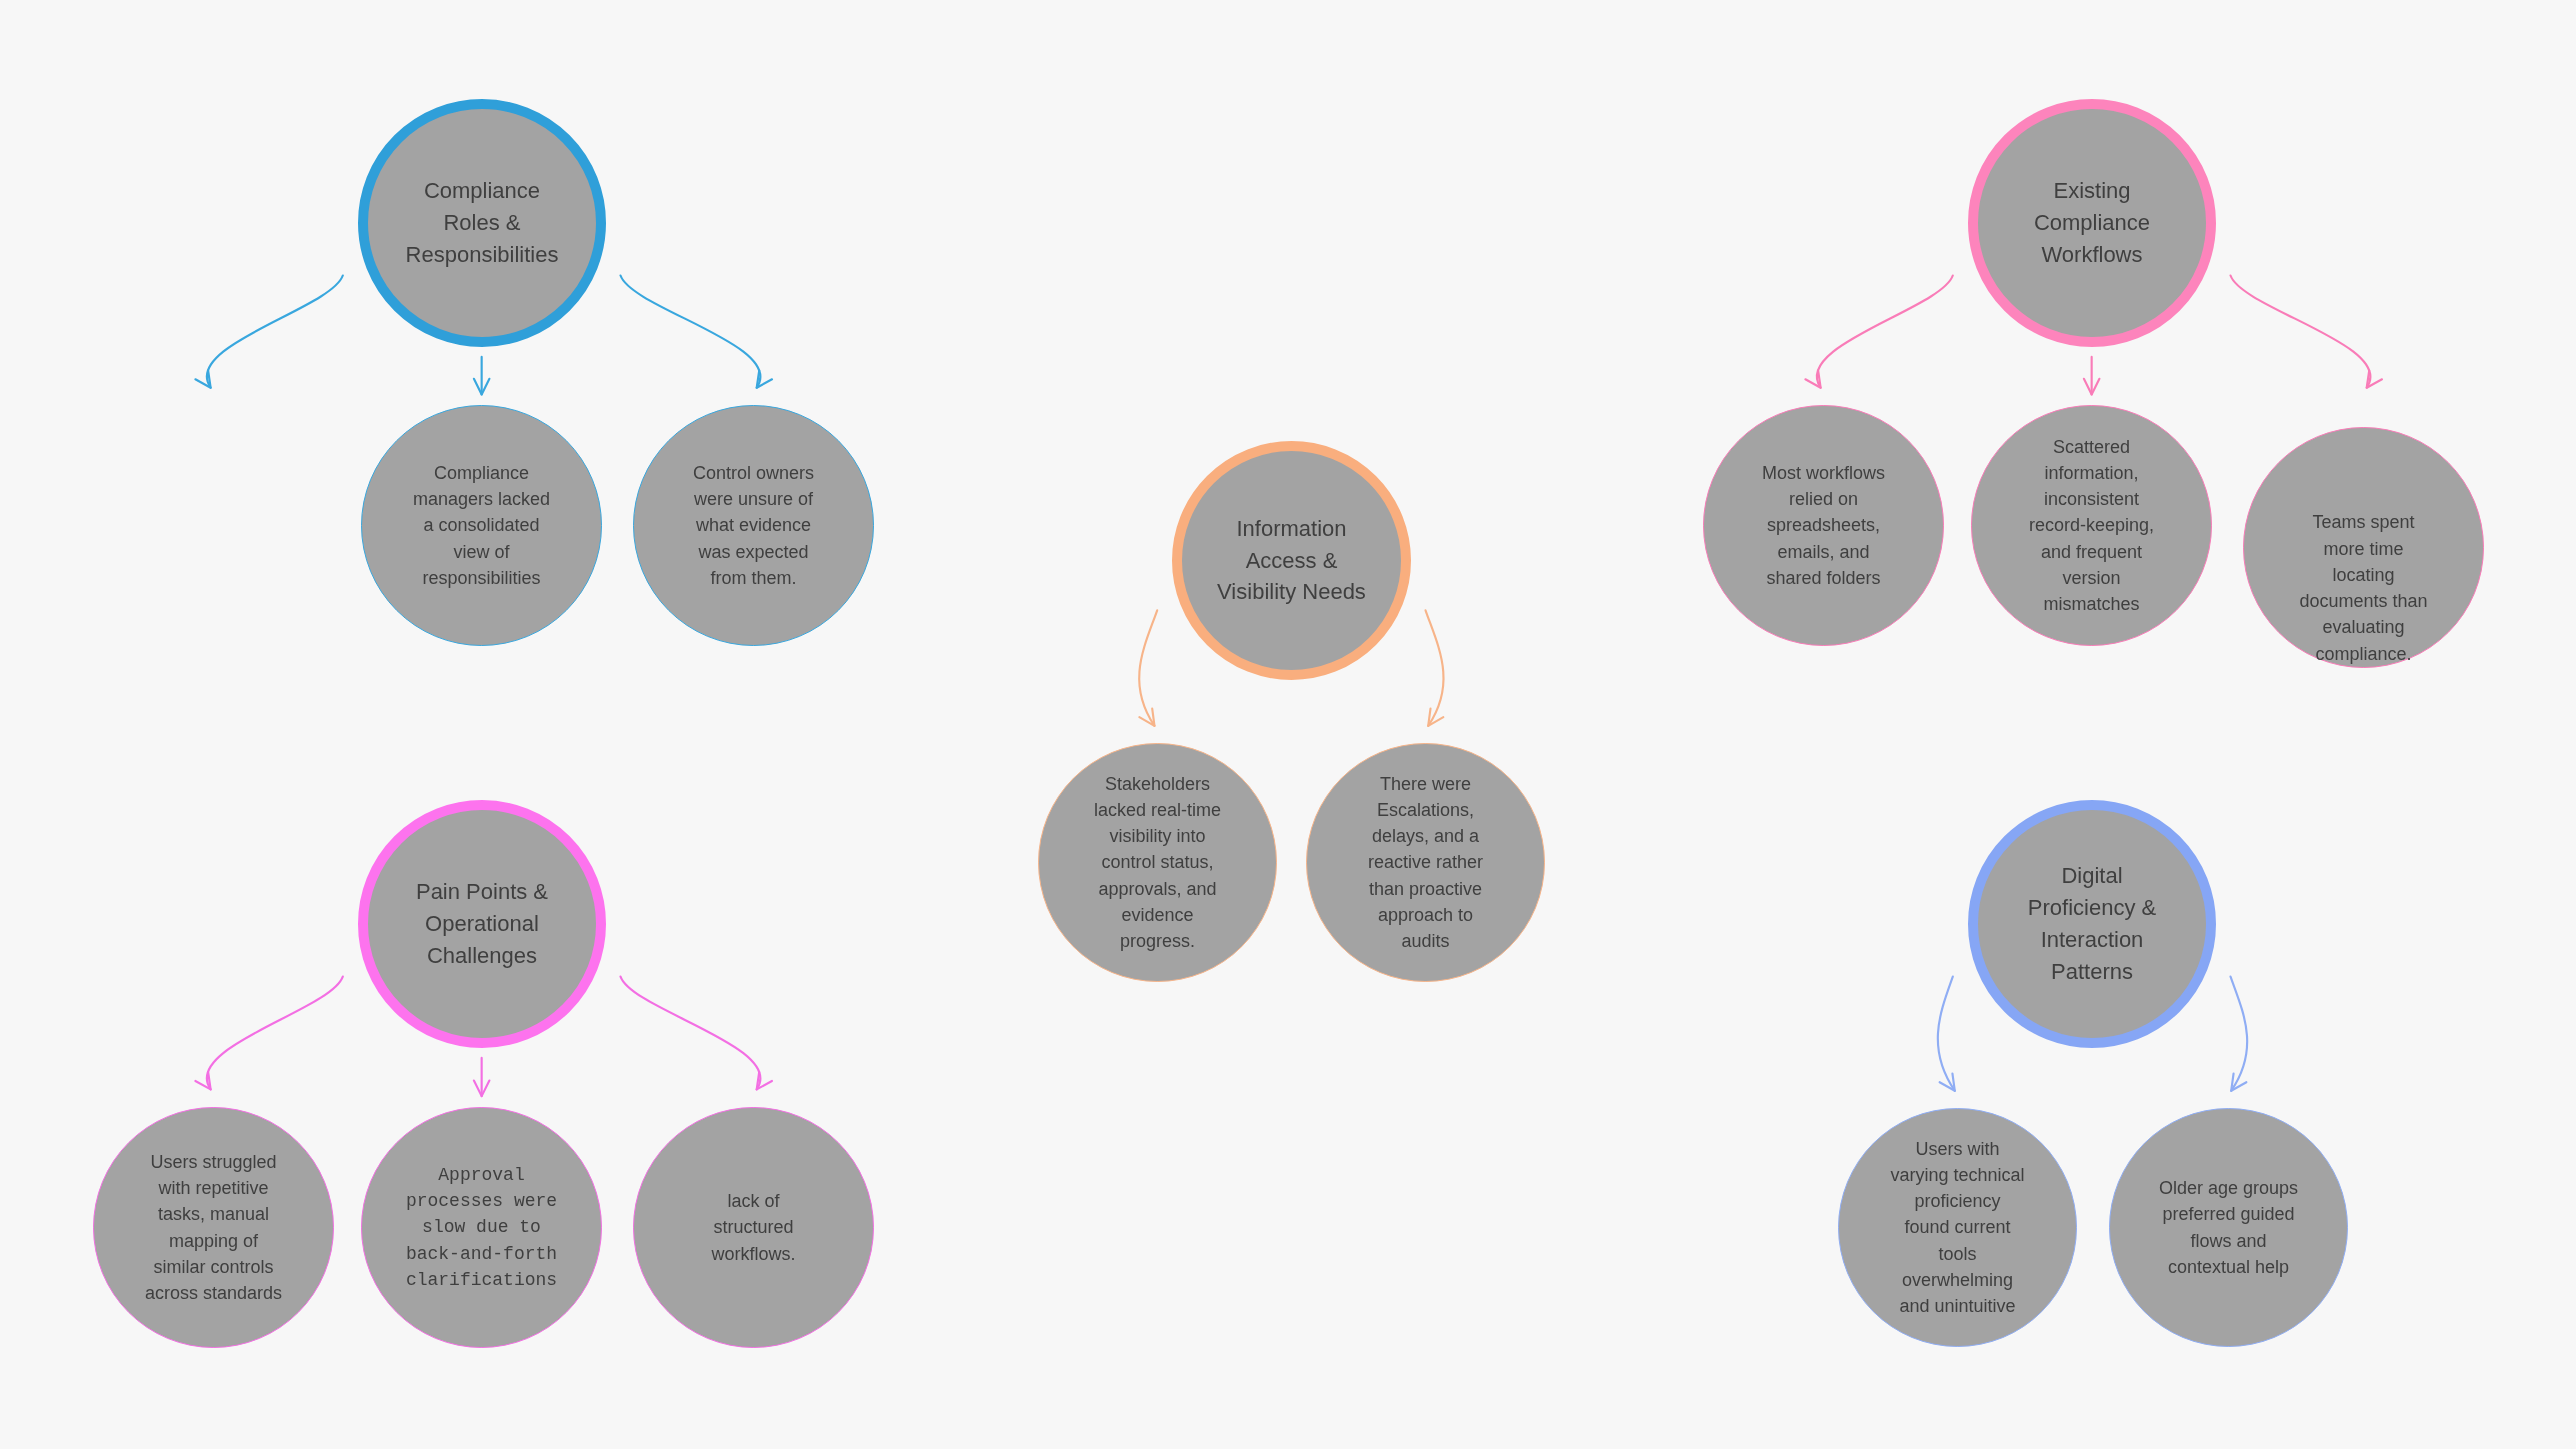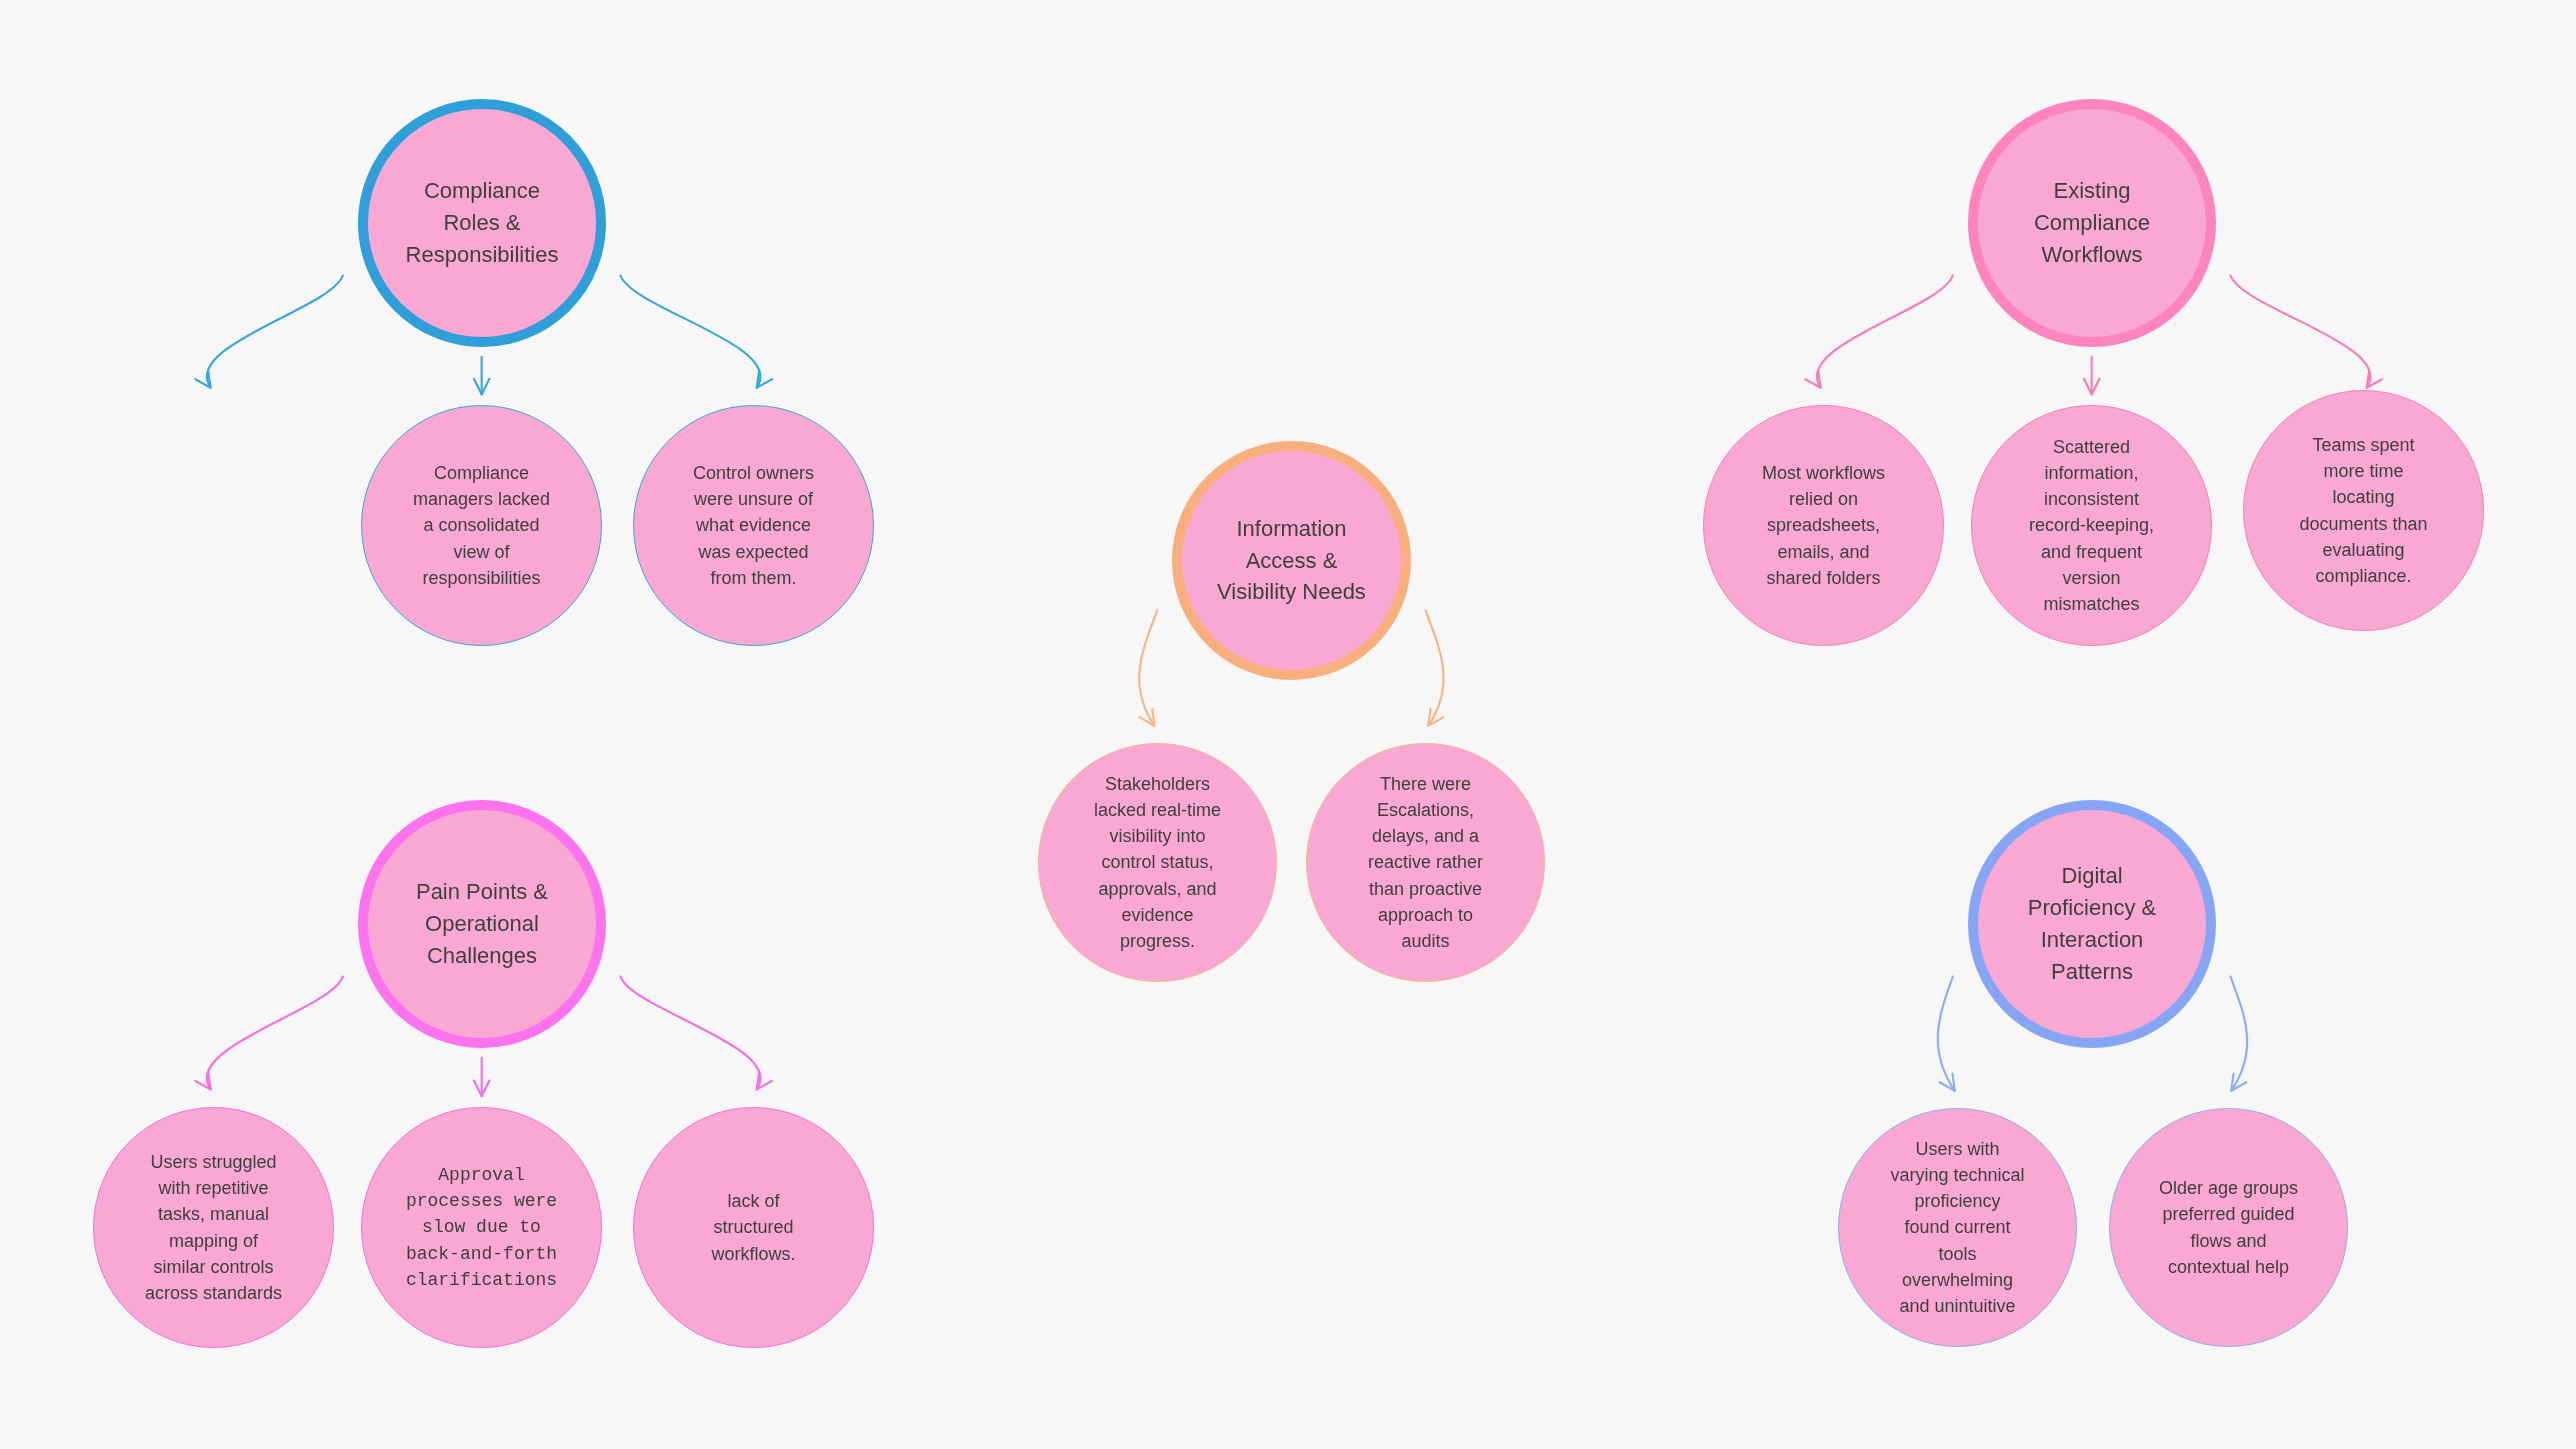--- a/index.html
+++ b/index.html
@@ -10,21 +10,21 @@
     overflow:hidden;
     position:relative;
   }
   #stage{position:absolute;left:0;top:0;width:2576px;height:1449px;}
   svg.edges{position:absolute;left:0;top:0;width:2576px;height:1449px;pointer-events:none;}
 
   .node{
     position:absolute;
     box-sizing:border-box;
     border-radius:50%;
-    background:#f9a8d4;
+    background:#a3a3a3;
     display:flex;
     align-items:center;
     justify-content:center;
     text-align:center;
     color:#3f3f3f;
   }
   .node .txt{
     display:block;
     width:86%;
     line-height:1.42;
@@ -102,21 +102,21 @@
     </div>
     <div class="node leaf" style="left: 1971px; top: 405px; width: 241px; height: 241px; border-color: rgb(249, 124, 184);">
       <span class="txt">Scattered
 information,
 inconsistent
 record-keeping,
 and frequent
 version
 mismatches</span>
     </div>
-    <div class="node leaf" style="left: 2243px; top: 390px; width: 241px; height: 241px; border-color: rgb(249, 124, 184);">
+    <div class="node leaf" style="left: 2243px; top: 427px; width: 241px; height: 241px; border-color: rgb(249, 124, 184); align-items: flex-end;">
       <span class="txt">Teams spent
 more time
 locating
 documents than
 evaluating
 compliance.</span>
     </div>
     <div class="node hub" style="left: 1172px; top: 441px; width: 239px; height: 239px; border-color: rgb(249, 174, 126);">
       <span class="txt">Information
 Access &amp;

